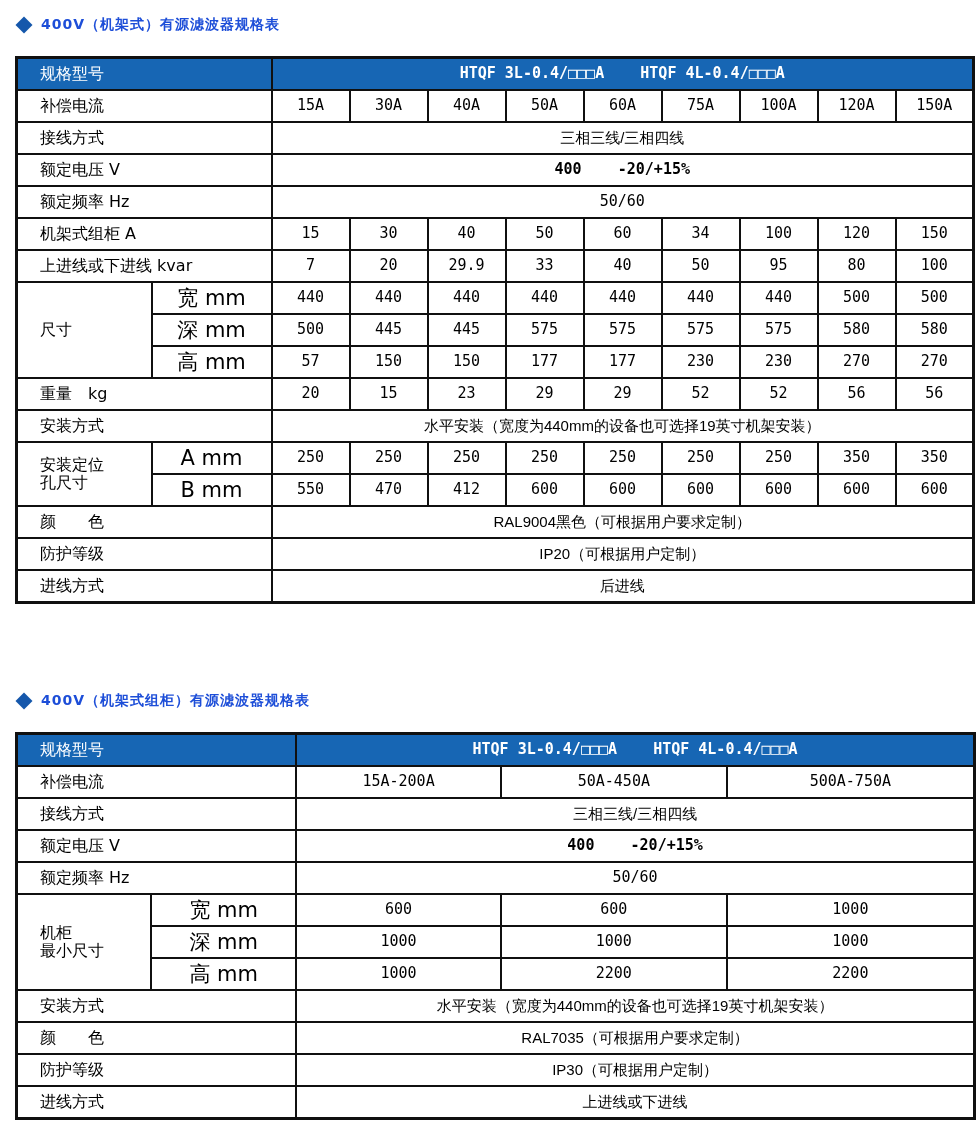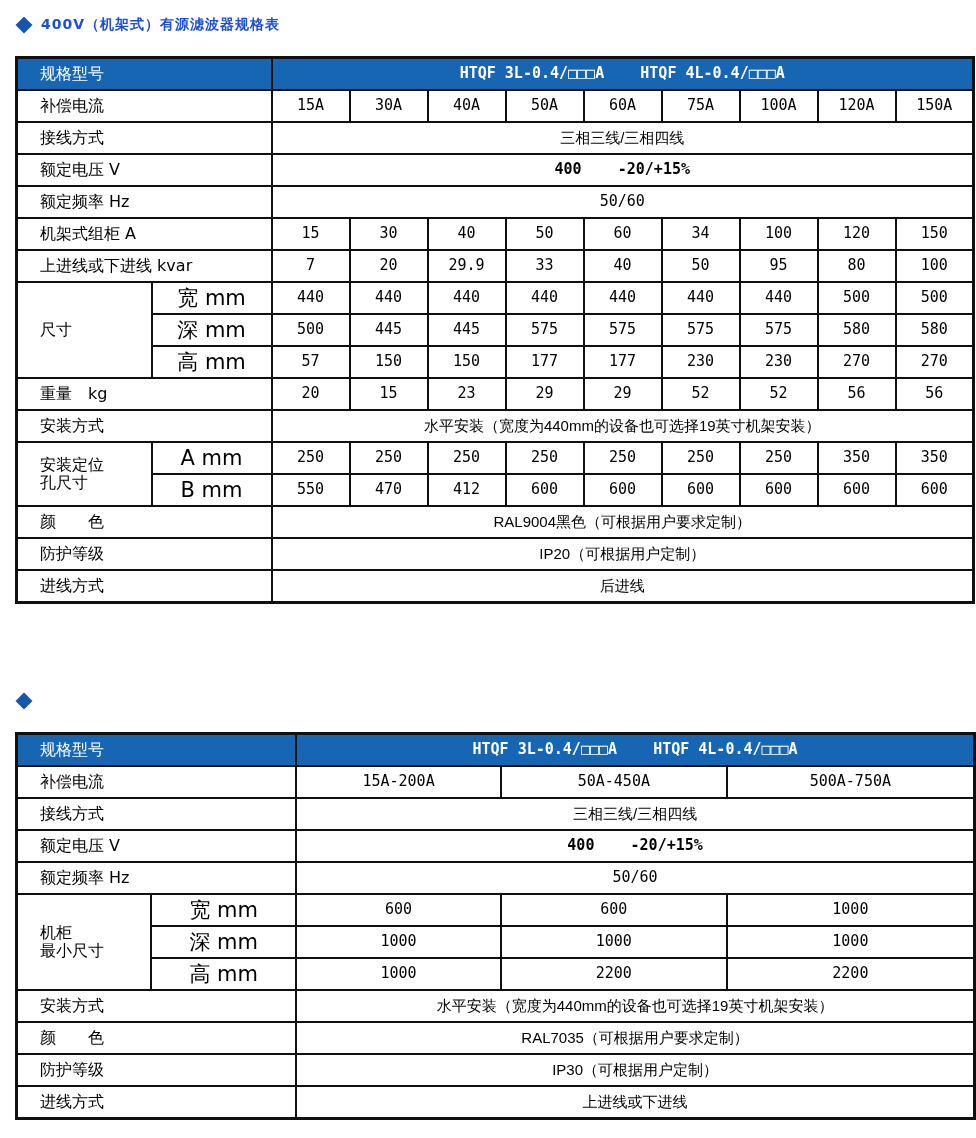--- a/index.html
+++ b/index.html
@@ -207,20 +207,21 @@
       </tr>
       <tr>
         <td class="lab" colspan="2">进线方式</td>
         <td class="cjk" colspan="9">后进线</td>
       </tr>
     </tbody>
   </table>
 
   <div class="title title2">
     <span class="diamond"></span>
+    <span>400V（机架式组柜）有源滤波器规格表</span>
   </div>
 
   <table class="spec">
     <colgroup>
       <col style="width:135px">
         <col style="width:145px">
       <col style="width:205px">
         <col style="width:226px">
         <col style="width:248px">
     </colgroup>

